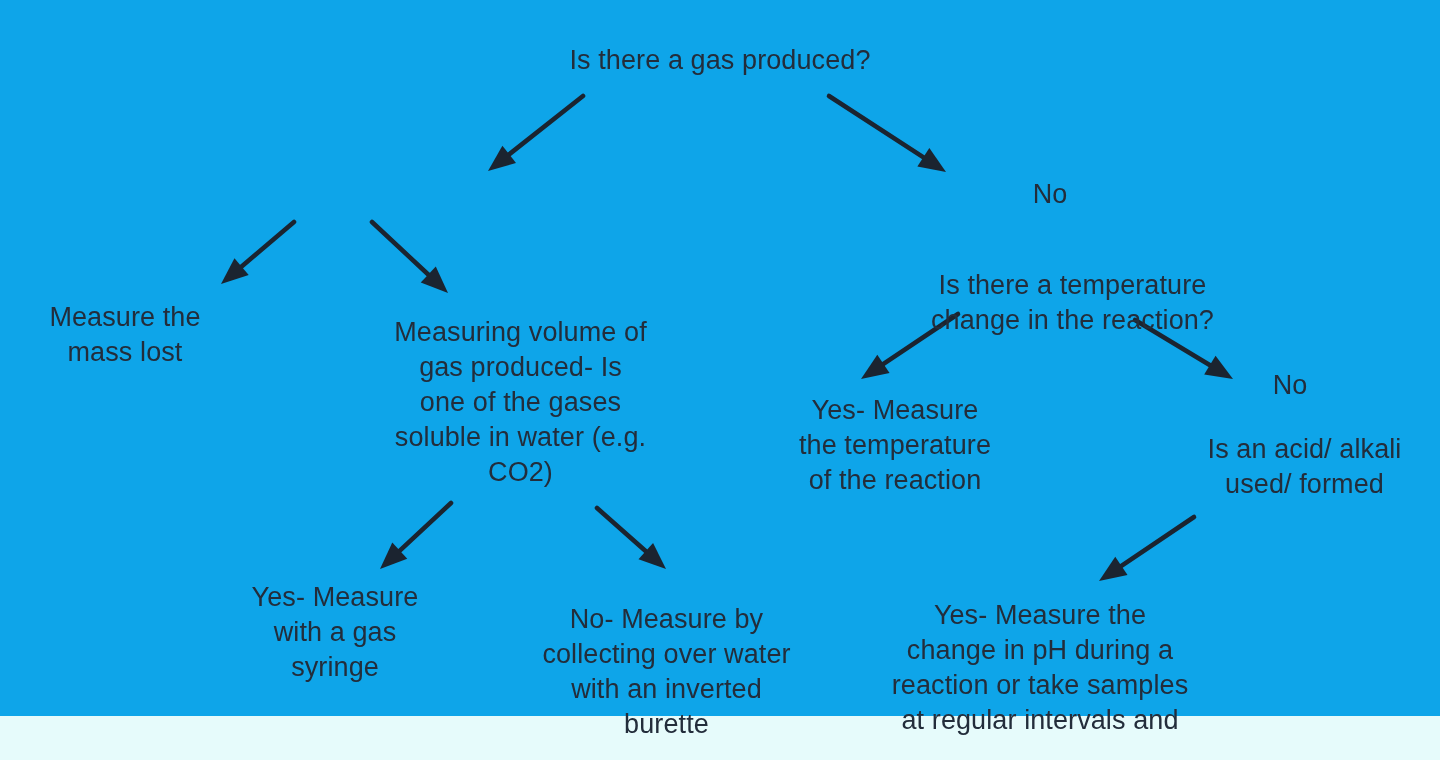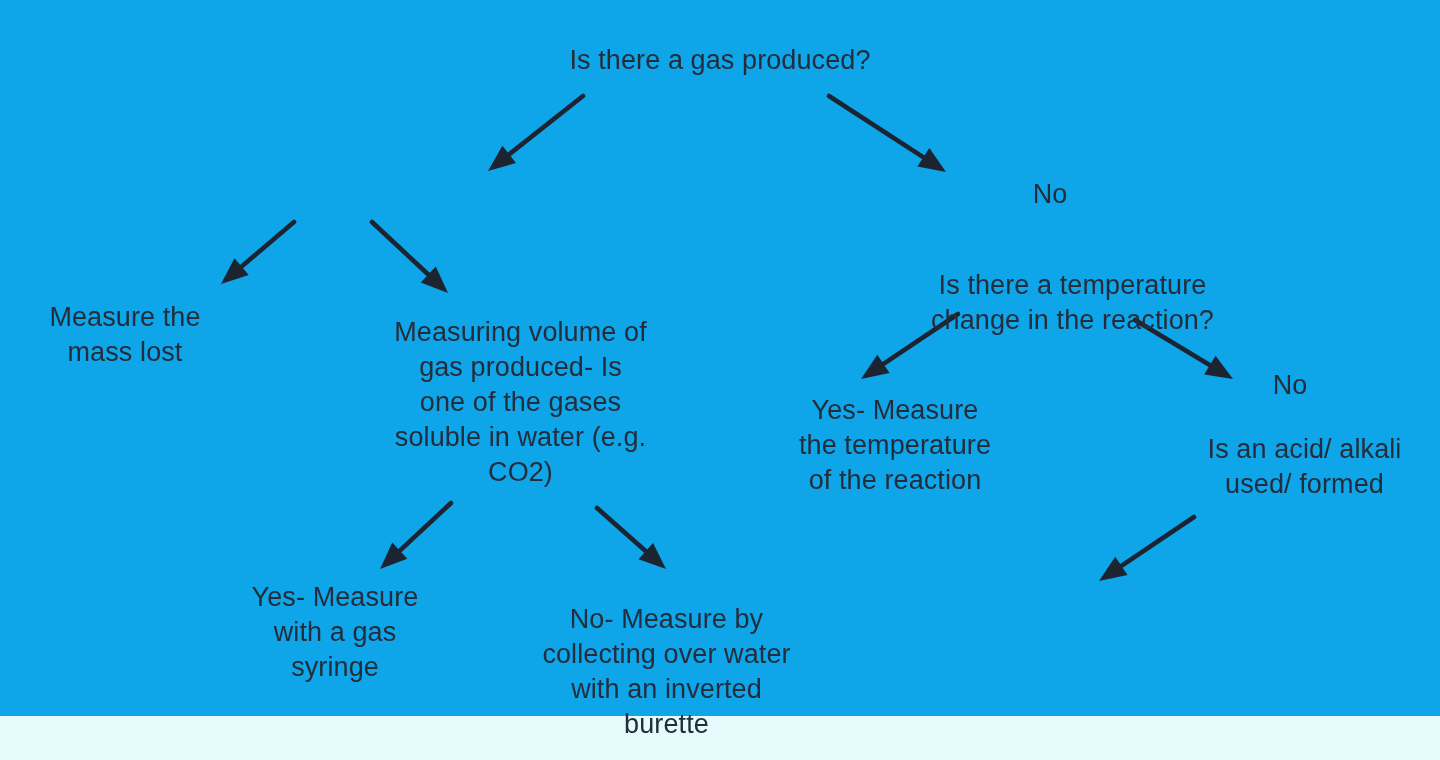--- a/index.html
+++ b/index.html
@@ -114,14 +114,18 @@
 
   <div class="node" style="left:205px; top:580px; width:260px;">Yes- Measure
 with a gas
 syringe</div>
 
   <div class="node" style="left:504px; top:580px; width:325px;margin-top:22px;">No- Measure by
 collecting over water
 with an inverted
 burette</div>
 
+  <div class="node" style="left:845px; top:598px; width:390px;">Yes- Measure the
+change in pH during a
+reaction or take samples
+at regular intervals and</div>
 
 </div>
 
 </body></html>

